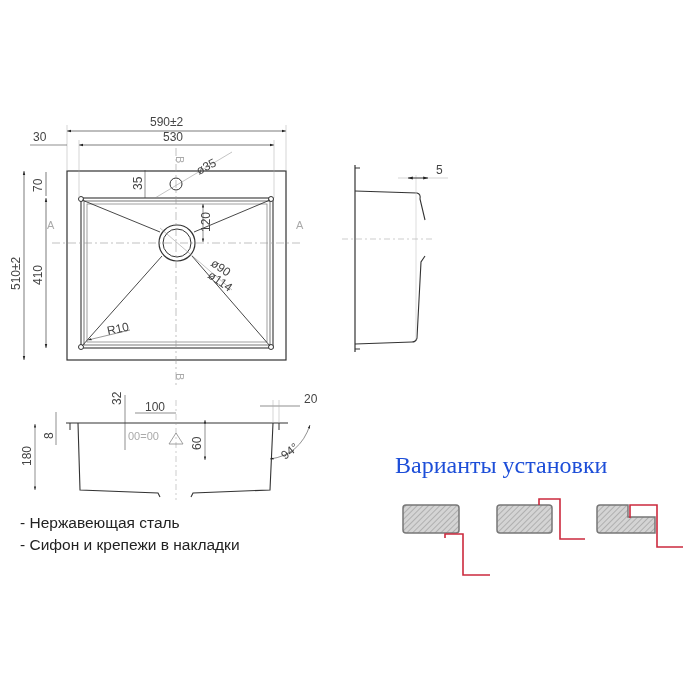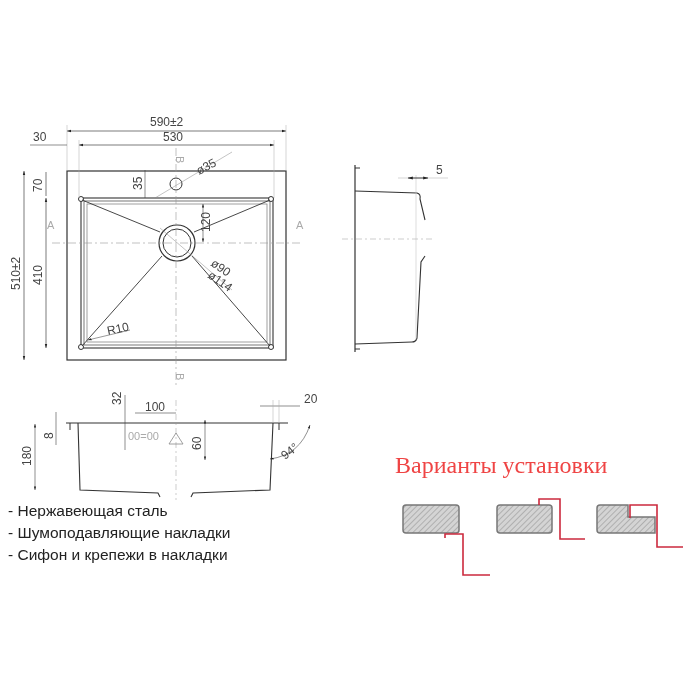--- a/index.html
+++ b/index.html
@@ -1,22 +1,22 @@
 <!DOCTYPE html>
 <html><head>
 <meta charset="utf-8">
 <style>
   html, body { margin:0; padding:0; background:#ffffff; }
   body { width:700px; height:700px; position:relative; overflow:hidden; font-family:"Liberation Sans", sans-serif; }
   #drawing { position:absolute; left:0; top:0; width:700px; height:700px; }
   .dim { font-family:"Liberation Sans", sans-serif; font-size:12px; fill:#444; }
   .sec { font-family:"Liberation Sans", sans-serif; font-size:11px; fill:#aaa; }
-  .features { position:absolute; left:8px; top:500px; margin:0; padding:0; list-style:none; }
+  .features { position:absolute; left:8px; top:500px; margin:12px; padding:0; list-style:none; }
   .features li { font-family:"Liberation Sans", sans-serif; font-size:15.5px; color:#222; line-height:22px; white-space:nowrap; }
-  .inst-title { position:absolute; left:395px; top:452px; font-family:"Liberation Serif", serif; font-size:24px; color:#ef4444; white-space:nowrap; }
+  .inst-title { position:absolute; left:395px; top:452px; font-family:"Liberation Serif", serif; font-size:24px; color:#1d4ed8; white-space:nowrap; }
 </style>
 </head>
 <body>
 
 <svg id="drawing" viewBox="0 0 700 700" xmlns="http://www.w3.org/2000/svg">
   <defs>
     <pattern id="hatch" patternUnits="userSpaceOnUse" width="4" height="4" patternTransform="rotate(45)">
       <rect width="4" height="4" fill="#d4d4d4"></rect>
       <line x1="0" y1="0" x2="0" y2="4" stroke="#8a8a8a" stroke-width="1"></line>
     </pattern>
@@ -149,17 +149,16 @@
 
     <g>
       <path d="M600,505 L628,505 L628,517 L655,517 L655,533 L600,533 Q597,533 597,530 L597,508 Q597,505 600,505 z" fill="url(#hatch)" stroke="#777" stroke-width="1.5"></path>
       <path d="M630,518 L630,505 L657,505 L657,547 L683,547" fill="none" stroke="#cc2a3e" stroke-width="1.6"></path>
     </g>
   </g>
 </svg>
 
 <ul class="features">
   <li>- Нержавеющая сталь</li>
-  <li>- Шумоподавляющие накладки</li>
   <li>- Сифон и крепежи в накладки</li>
 </ul>
 
 <div class="inst-title">Варианты установки</div>
 
 </body></html>

